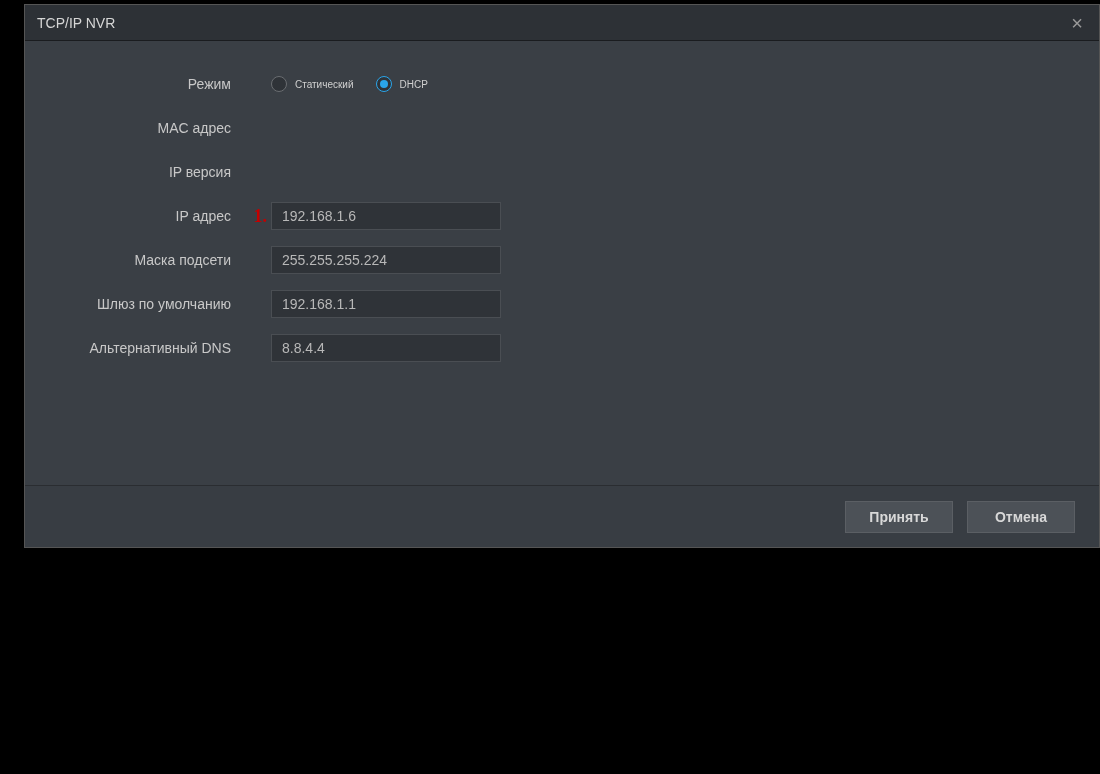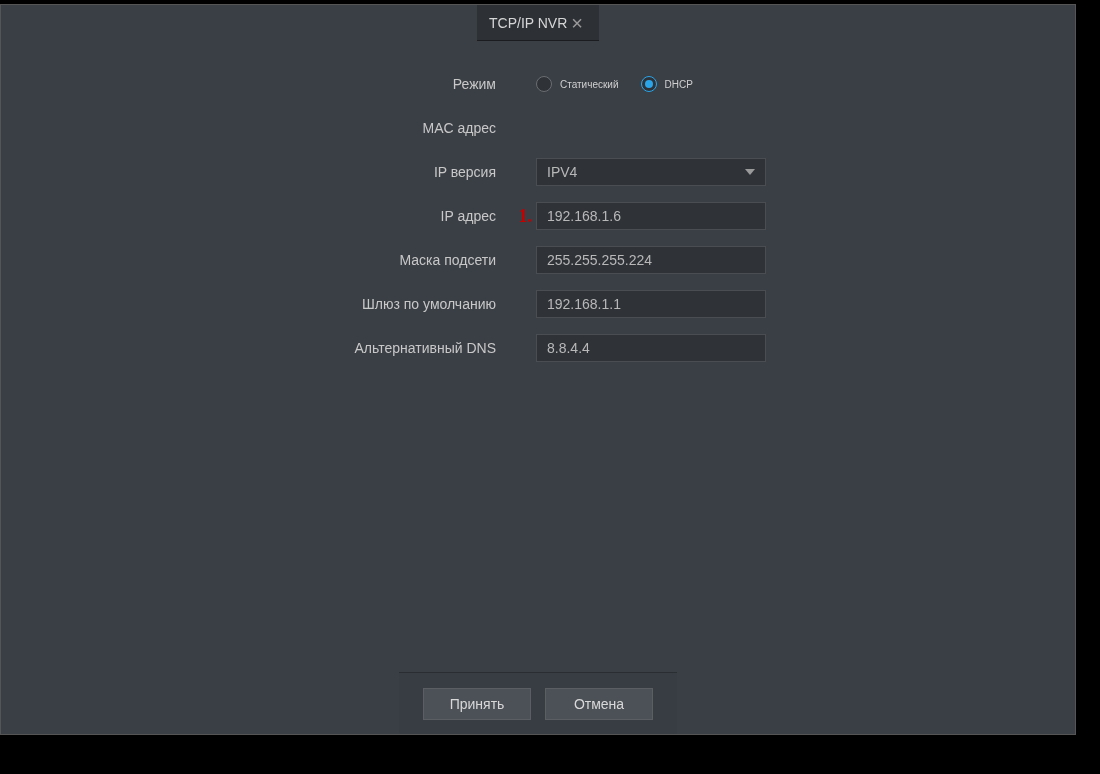--- a/index.html
+++ b/index.html
@@ -7,29 +7,28 @@
     background: #000;
     font-family: Arial, sans-serif;
     font-size: 14px;
     color: #c8c8c8;
     width: 1100px;
     height: 774px;
     position: relative;
   }
   .dialog {
     position: absolute;
-    left: 0;
+    left: 24px;
     top: 4px;
     width: 1076px;
-    height: 731px;
+    height: 544px;
     background: #3a3f45;
     border: 1px solid #555;
     display: flex;
     flex-direction: column;
-    align-items: center;
   }
   .titlebar {
     height: 36px;
     background: #2d3136;
     display: flex;
     align-items: center;
     justify-content: space-between;
     padding: 0 12px;
     border-bottom: 1px solid #1a1c1f;
   }
@@ -140,20 +139,21 @@
   }
   .footer {
     height: 62px;
     display: flex;
     align-items: center;
     justify-content: flex-end;
     gap: 14px;
     padding: 0 24px;
     border-top: 1px solid #2a2d31;
     background: #383d43;
+    font-weight: bold;
   }
   .btn {
     min-width: 108px;
     height: 32px;
     border: 1px solid #5b5f64;
     background: #4c5157;
     color: #d8d8d8;
     font-size: 14px;
     cursor: pointer;
     text-align: center;
@@ -196,24 +196,20 @@
     </div>
 
     <div class="form-row">
       <div class="form-label">MAC адрес</div>
       <div class="annot-spacer"></div>
     </div>
 
     <div class="form-row">
       <div class="form-label">IP версия</div>
       <div class="annot-spacer"></div>
-      <div class="select-box">
-        <span>IPV4</span>
-        <span class="caret"></span>
-      </div>
     </div>
 
     <div class="form-row">
       <div class="form-label">IP адрес</div>
       <div class="annot">1.</div>
       <input class="text-input" type="text" value="192.168.1.6" style="">
     </div>
 
     <div class="form-row">
       <div class="form-label">Маска подсети</div>

